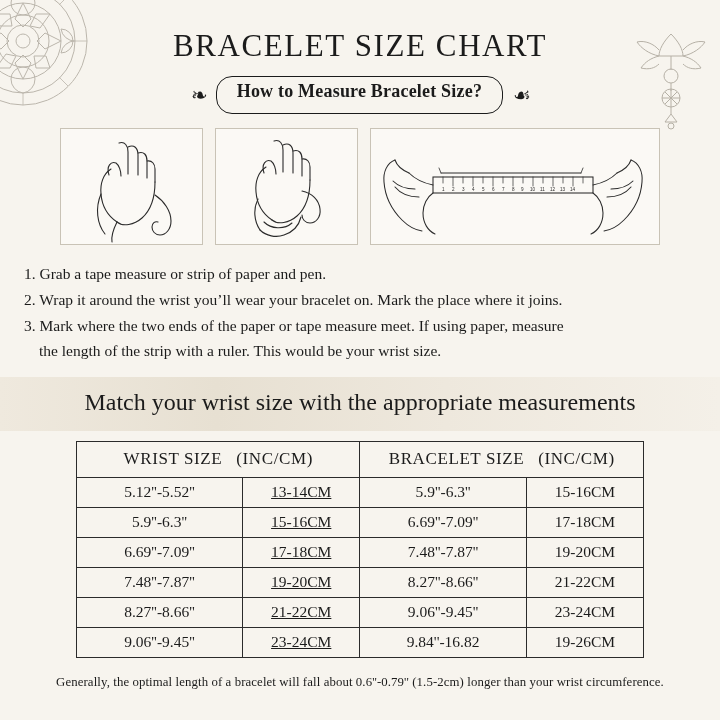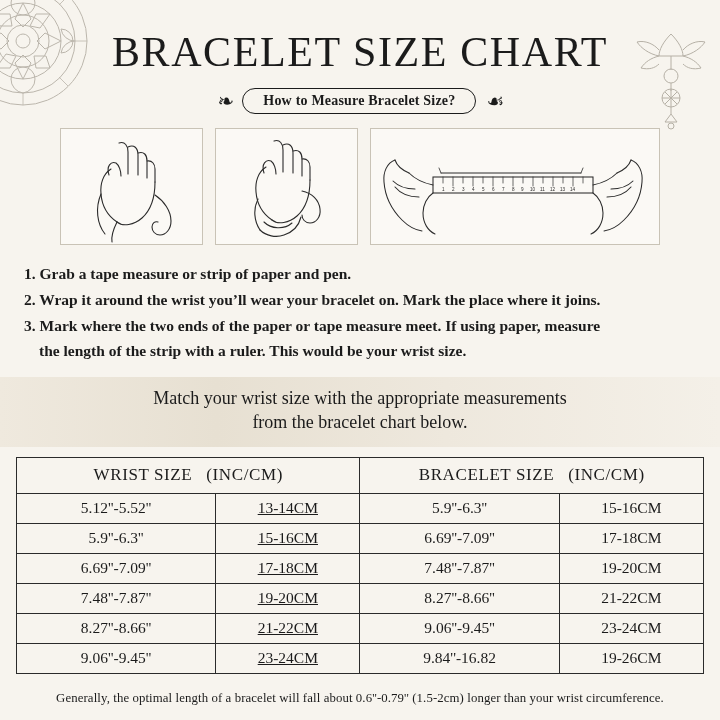--- a/index.html
+++ b/index.html
@@ -27,21 +27,21 @@
 
   
   .page {
     position: relative;
     width: 720px;
     height: 720px;
     box-sizing: border-box;
   }
   .title {
     text-align: center;
-    font-size: 42px;
+    font-size: 31px;
     letter-spacing: 1.6px;
     font-weight: 400;
     margin: 18px 0 0 0;
     padding-top: 10px;
     font-family: "Liberation Serif", serif;
   }
 
   .subtitle-row {
     display: flex;
     align-items: center;
@@ -51,22 +51,22 @@
   }
   .flourish {
     font-size: 20px;
     color: #1b1b1b;
     line-height: 1;
     letter-spacing: -2px;
   }
   .subtitle-pill {
     border: 1.4px solid #1b1b1b;
     border-radius: 16px;
-    padding: 4px 20px 4px 20px;
-    font-size: 14px;
+    padding: 4px 20px 11px 20px;
+    font-size: 18px;
     font-weight: bold;
     letter-spacing: .2px;
     font-family: "Liberation Serif", serif;
   }
 
   
   .illus-row {
     display: flex;
     justify-content: center;
     gap: 12px;
@@ -80,39 +80,38 @@
   .illus.small { width: 143px; height: 117px; }
   .illus.wide  { width: 290px; height: 117px; }
   .illus svg { display: block; }
 
   
   .steps {
     margin: 16px 0 0 0;
     padding: 0 26px 0 24px;
     font-size: 15.5px;
     line-height: 1.62;
-    font-weight: bold;
   }
   .steps .step { margin-bottom: 1px; }
   .steps .step .indent { display: inline-block; padding-left: 15px; }
 
   
   .banner {
     margin-top: 14px;
     padding: 10px 20px 12px 20px;
     text-align: center;
-    font-size: 18px;
+    font-size: 24px;
     line-height: 1.32;
     background: linear-gradient(to right, #efe9de 0%, #e7e0d2 30%, #eee8dd 62%, #f4f0e8 100%);
   }
 
   
   table.size-table {
     border-collapse: collapse;
-    width: 688px;
+    width: 568px;
     margin: 10px auto 0 auto;
     font-size: 15.5px;
     background: transparent;
   }
   table.size-table th,
   table.size-table td {
     border: 1px solid #2b2b2b;
     text-align: center;
     padding: 5px 2px 6px 2px;
     font-weight: normal;
@@ -296,21 +295,20 @@
     </div>
     <div class="step">
       <span>3.</span>
       <span>Mark where the two ends of the paper or tape measure meet. If using paper, measure</span>
       <div><span class="indent">the length of the strip with a ruler. This would be your wrist size.</span></div>
     </div>
   </div>
 
   <div class="banner">
     <div>Match your wrist size with the appropriate measurements</div>
-    <div>from the bracelet chart below.</div>
   </div>
 
   <table class="size-table">
     <thead>
       <tr>
         <th colspan="2">
           <span class="th-inner">
             <span>WRIST SIZE</span><span class="unit">(INC/CM)</span>
           </span>
         </th>

